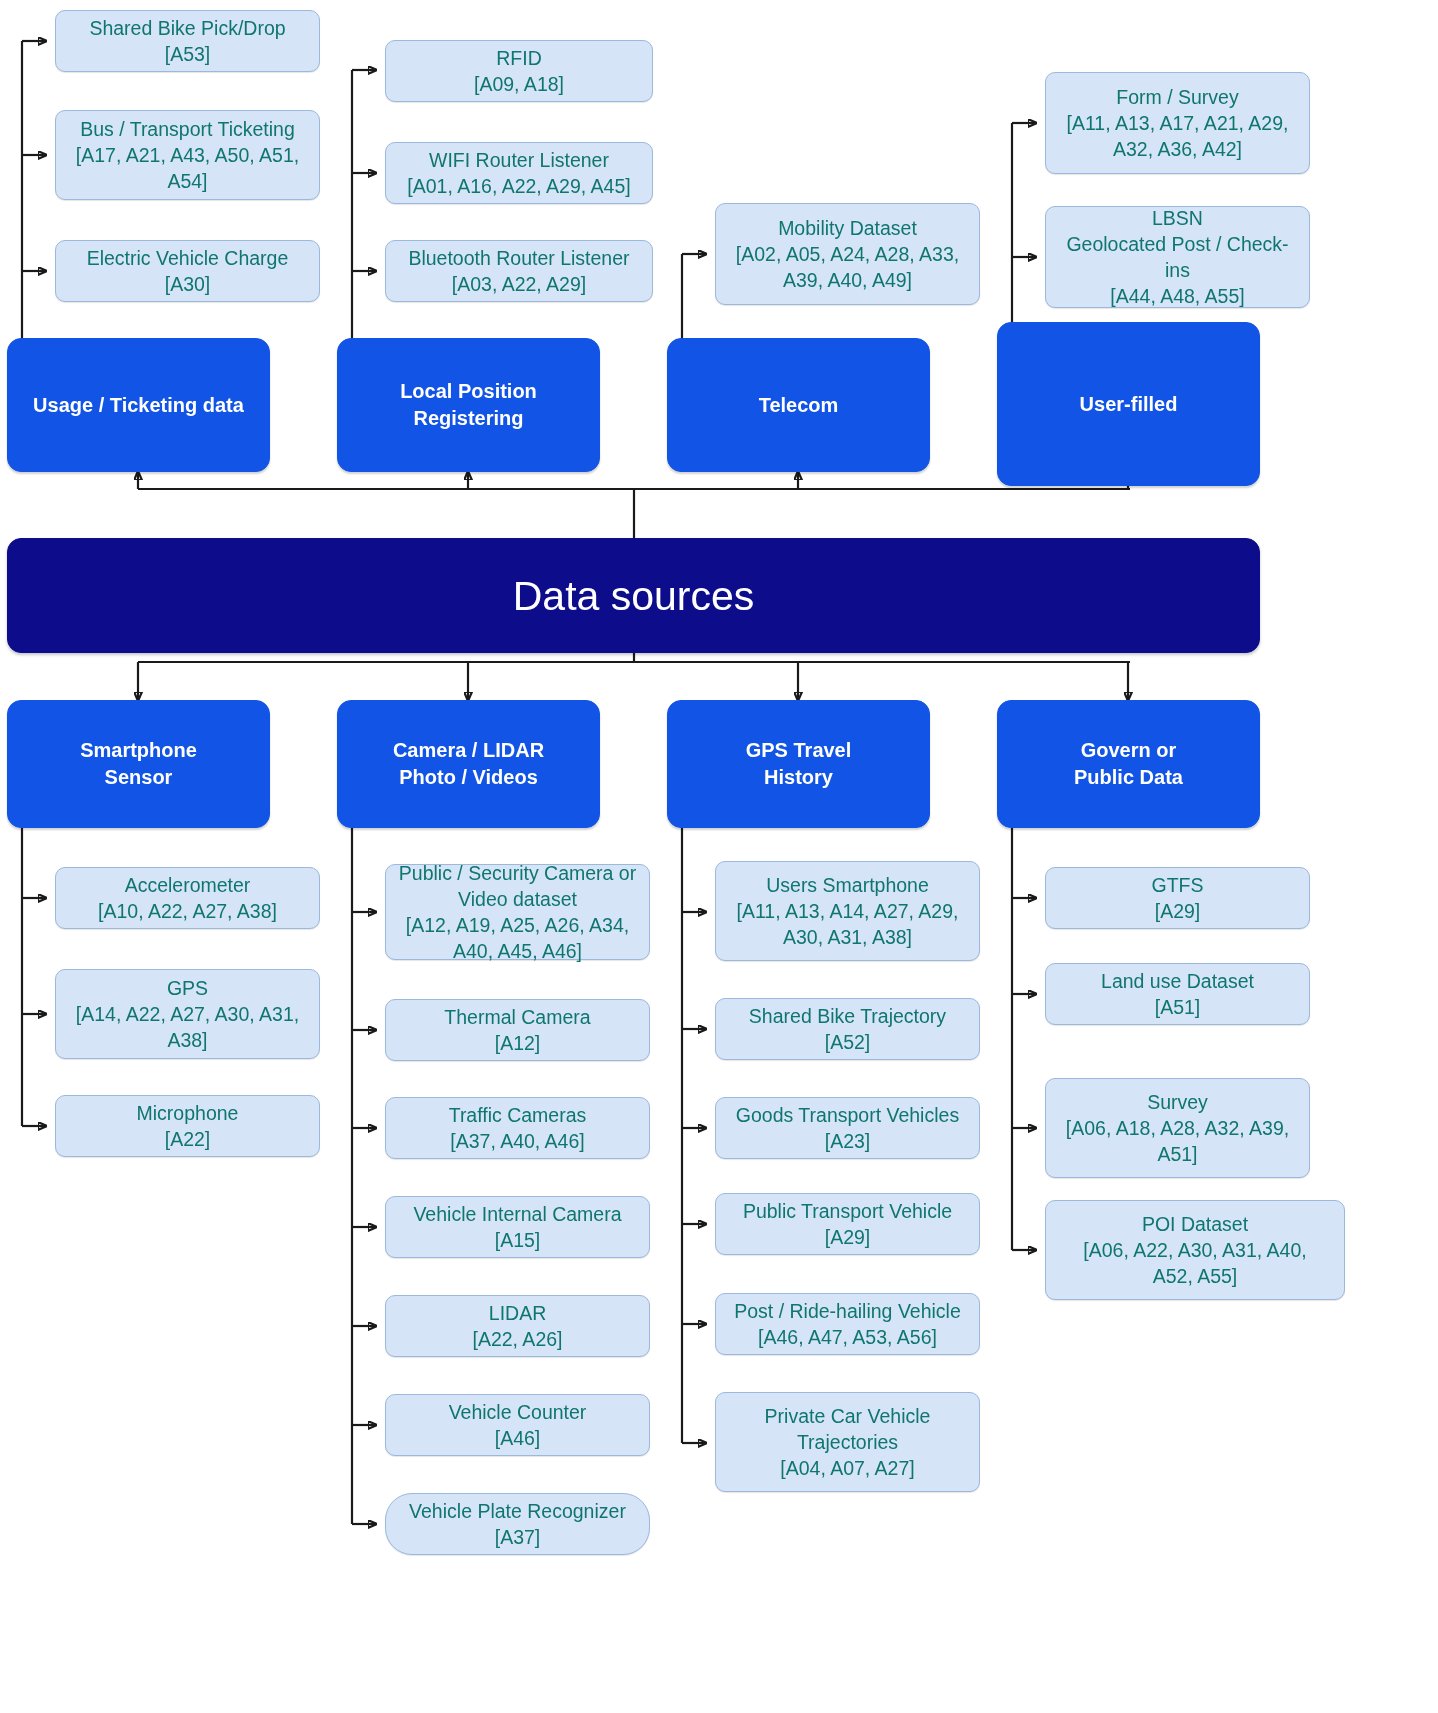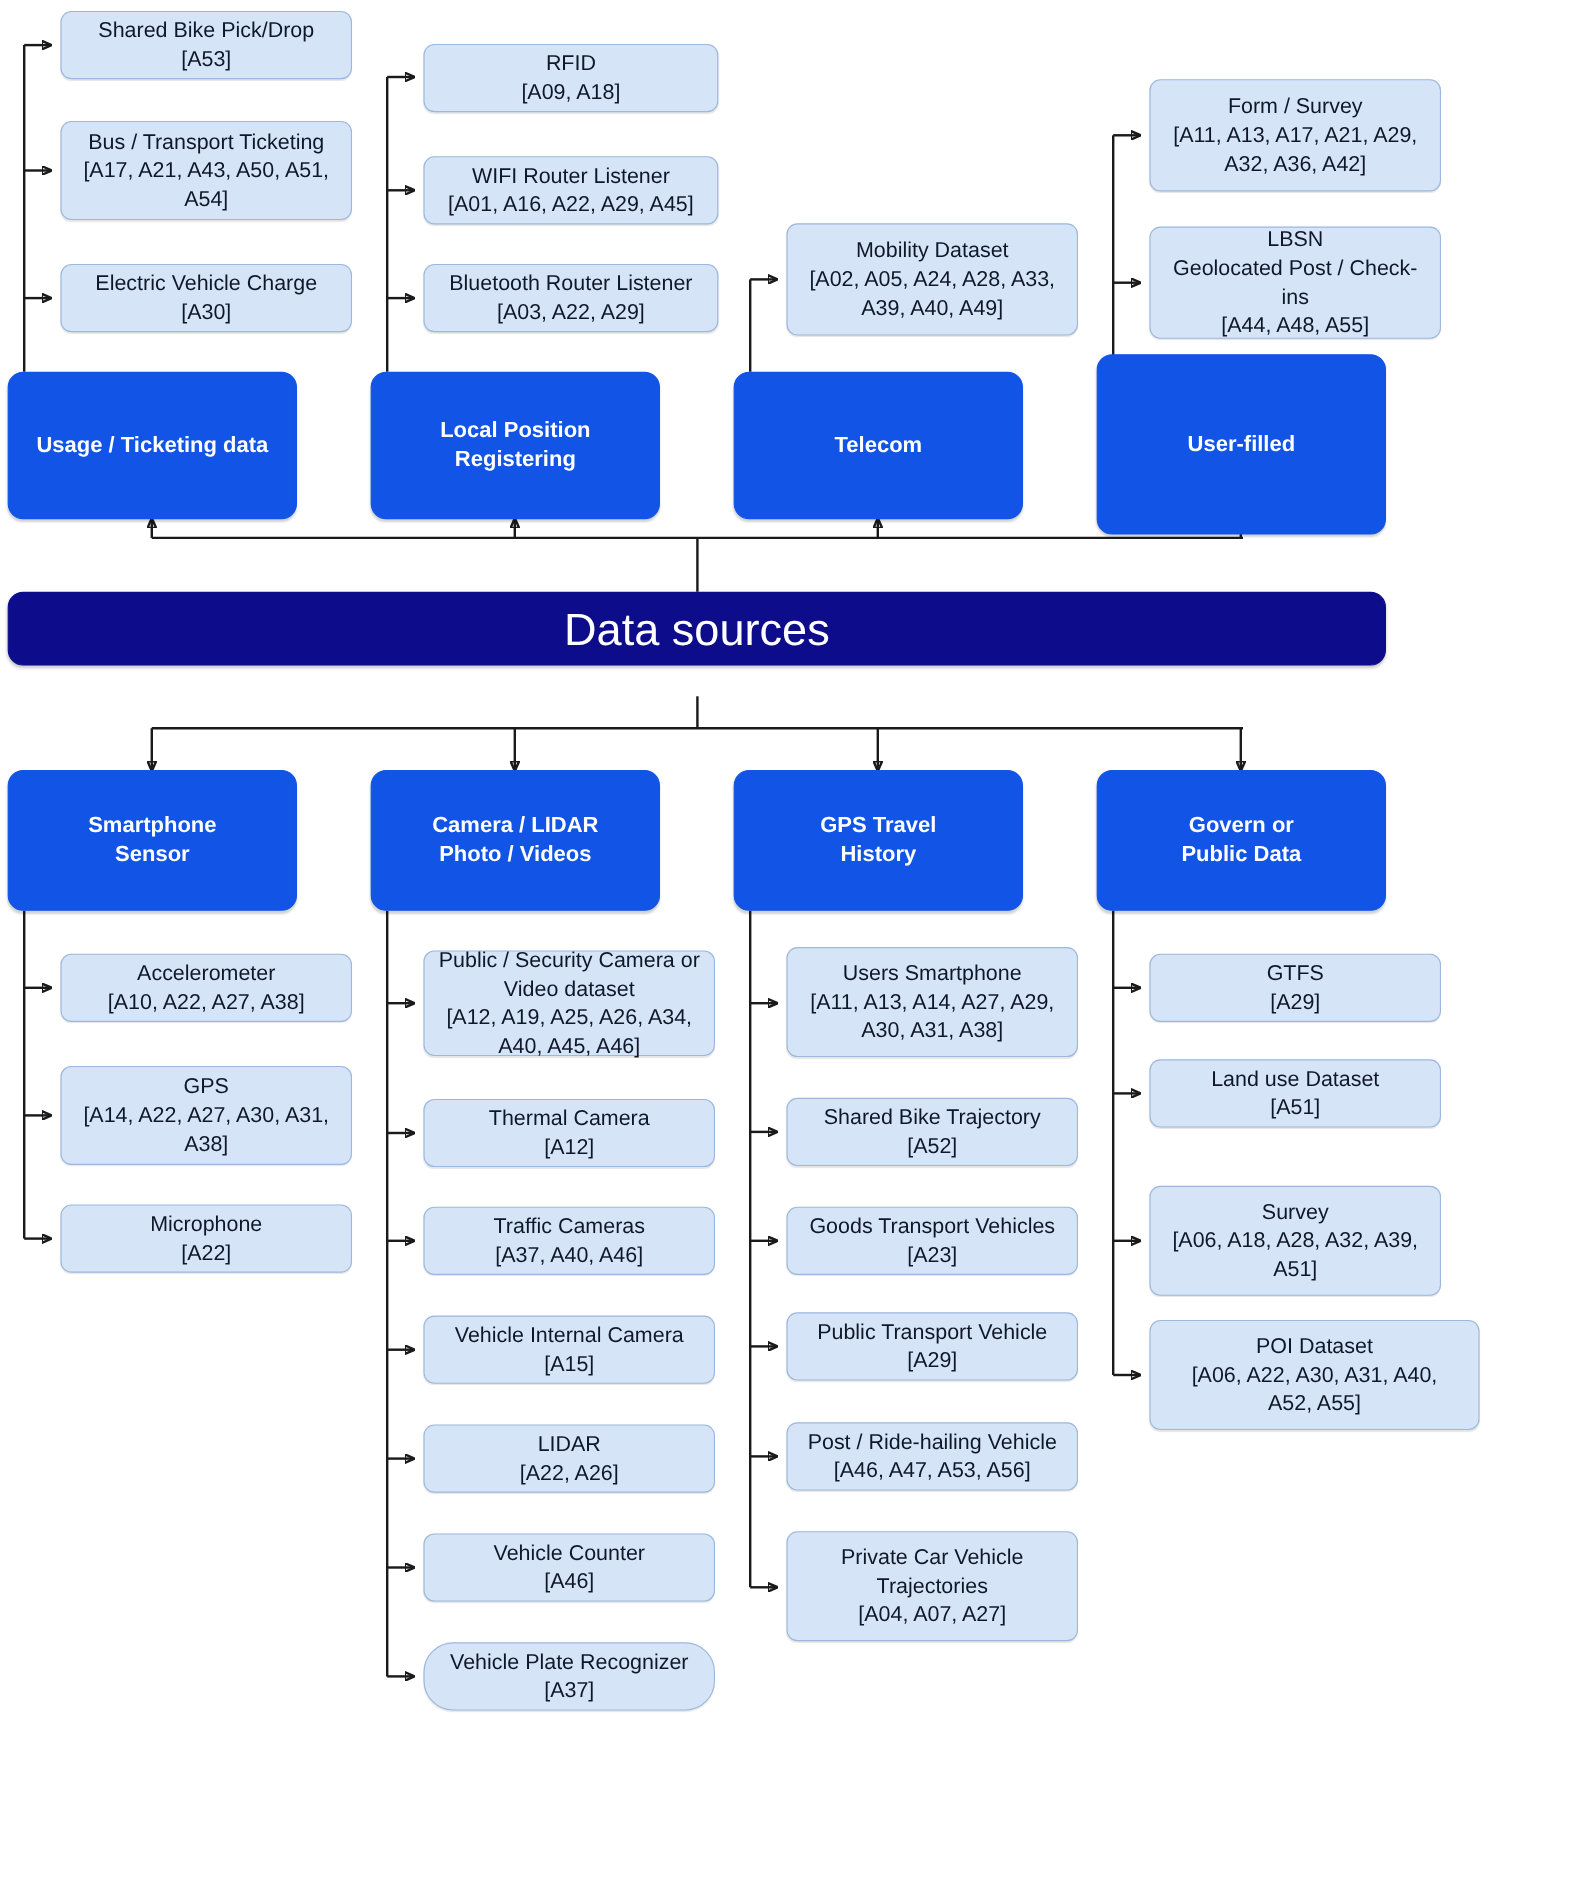--- a/index.html
+++ b/index.html
@@ -4,21 +4,21 @@
 <style>
   html,body{margin:0;padding:0;background:#ffffff;}
   body{font-family:"Liberation Sans",sans-serif;}
   #stage{position:relative;width:1438px;height:1713px;background:#ffffff;overflow:hidden;}
   .node{position:absolute;box-sizing:border-box;display:flex;align-items:center;justify-content:center;text-align:center;}
   
   .leaf{
     background:#d6e4f7;
     border:1px solid #9cb8dd;
     border-radius:10px;
-    color:#0f172a;
+    color:#0f766e;
     font-size:19.5px;
     line-height:26px;
     padding:4px 8px;
     box-shadow:0 1px 1px rgba(0,0,0,0.10);
   }
   
   .cat{
     background:#1154e6;
     border:1px solid #1154e6;
     border-radius:14px;
@@ -165,21 +165,21 @@
     <span class="lbl">Local Position
 Registering</span>
   </div>
   <div class="node cat" style="left:667px;top:338px;width:263px;height:134px;">
     <span class="lbl">Telecom</span>
   </div>
   <div class="node cat" style="left:997px;top:322px;width:263px;height:164px;">
     <span class="lbl">User-filled</span>
   </div>
 
-  <div class="node root" style="left:7px;top:538px;width:1253px;height:67px;">
+  <div class="node root" style="left:7px;top:538px;width:1253px;height:115px;">
     <span class="lbl">Data sources</span>
   </div>
 
   <div class="node cat" style="left:7px;top:700px;width:263px;height:128px;">
     <span class="lbl">Smartphone
 Sensor</span>
   </div>
   <div class="node cat" style="left:337px;top:700px;width:263px;height:128px;">
     <span class="lbl">Camera / LIDAR
 Photo / Videos</span>

